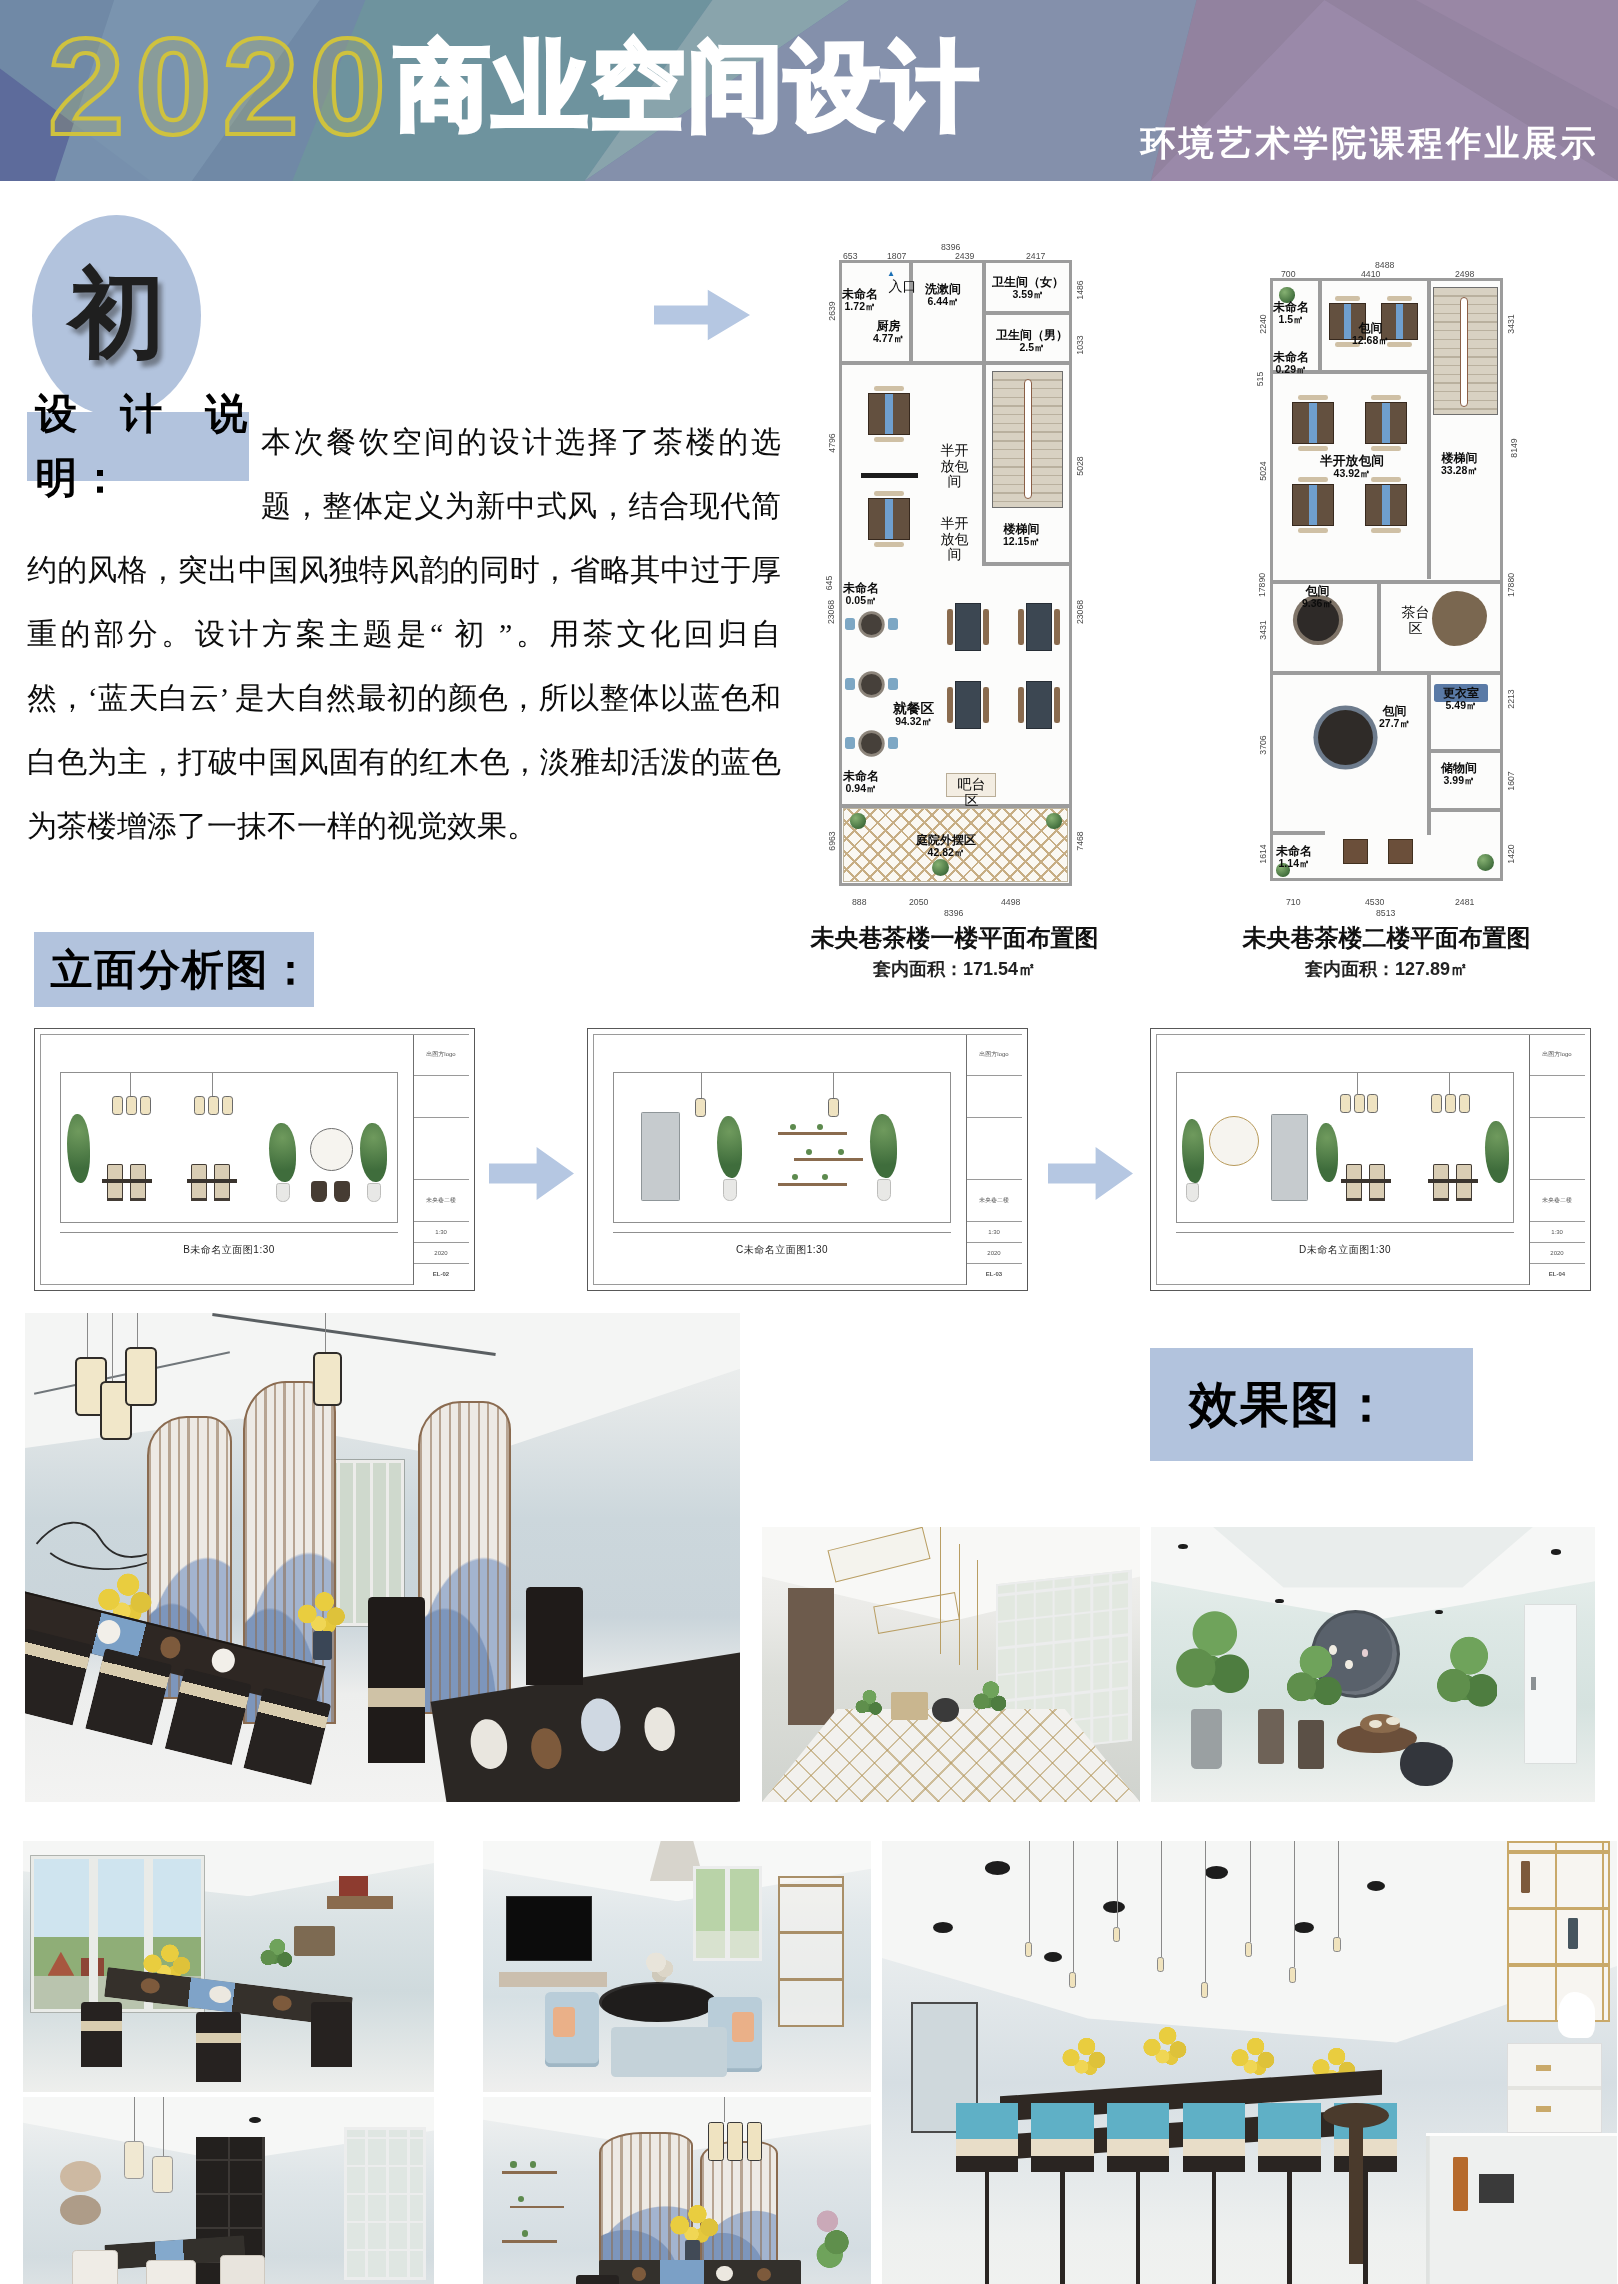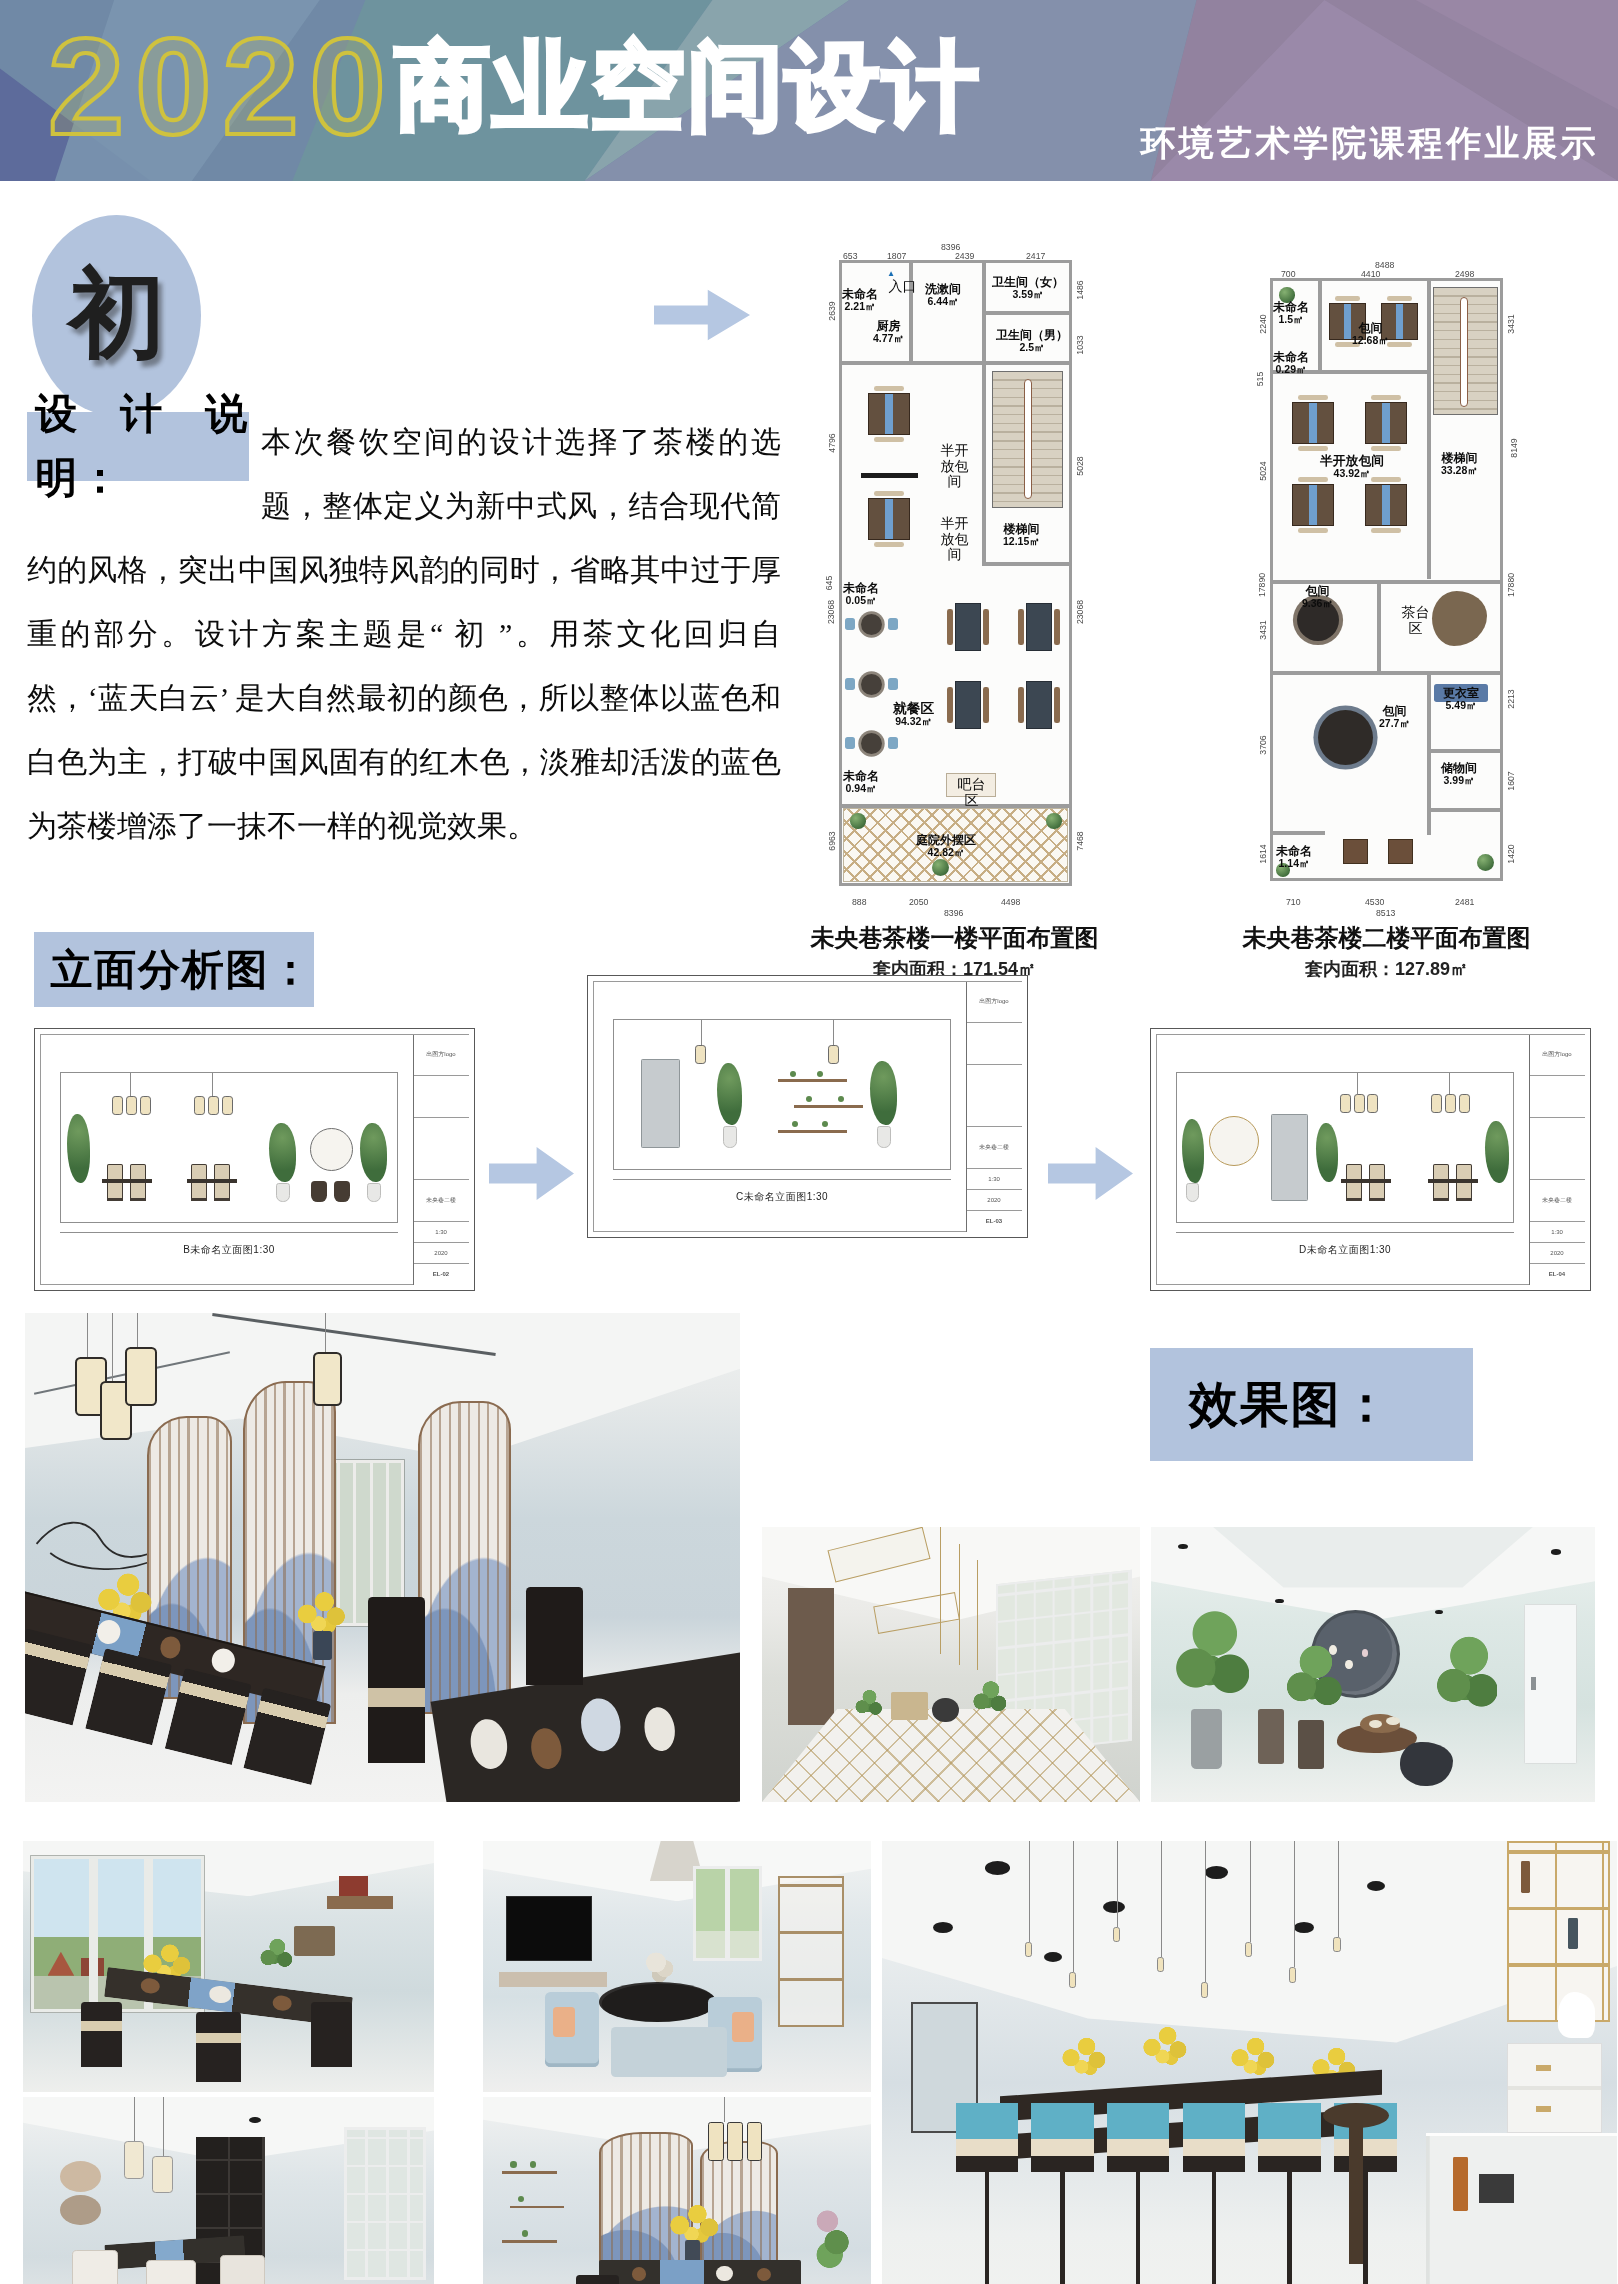--- a/index.html
+++ b/index.html
@@ -134,21 +134,21 @@
     <div class="r4" style="left:137px;top:361px"></div>
     <div class="r4" style="left:137px;top:439px"></div>
     <div class="r4" style="left:208px;top:361px"></div>
     <div class="r4" style="left:208px;top:439px"></div>
     <div class="abs" style="left:128px;top:531px;width:50px;height:24px;background:#f3ede2;border:0.9px solid #b9ad97"></div>
     <div class="lattice" style="left:25px;top:566px;width:225px;height:74px"></div>
     <div class="pl" style="left:32px;top:571px;width:15.5px;height:15.5px"></div>
     <div class="pl" style="left:114px;top:617px;width:17.4px;height:17.4px"></div>
     <div class="pl" style="left:228px;top:571px;width:15.5px;height:15.5px"></div>
 
-    <div class="rlb" style="left:24px;top:46px"><span>未命名</span><i>2.21㎡</i></div>
+    <div class="rlb" style="left:24px;top:46px"><span>未命名</span><i>1.72㎡</i></div>
     <div class="rlb" style="left:55px;top:78px"><span>厨房</span><i>4.77㎡</i></div>
     <div class="rlb" style="left:107px;top:41px"><span>洗漱间</span><i>6.44㎡</i></div>
     <div class="rlb" style="left:174px;top:34px"><span>卫生间（女）</span><i>3.59㎡</i></div>
     <div class="rlb" style="left:178px;top:87px"><span>卫生间（男）</span><i>2.5㎡</i></div>
     <div class="rlb sm" style="left:116px;top:201px"><span>半开放包间</span></div>
     <div class="rlb sm" style="left:116px;top:274px"><span>半开放包间</span></div>
     <div class="rlb" style="left:185px;top:281px"><span>楼梯间</span><i>12.15㎡</i></div>
     <div class="rlb" style="left:75px;top:459px;font-size:13.7px"><span>就餐区</span><i>94.32㎡</i></div>
     <div class="rlb" style="left:25px;top:340px"><span>未命名</span><i>0.05㎡</i></div>
     <div class="rlb" style="left:25px;top:528px"><span>未命名</span><i>0.94㎡</i></div>
@@ -261,21 +261,21 @@
       <div class="estool" style="left:250px;top:108px;width:15.5px;height:21px"></div>
       <div class="estool" style="left:273px;top:108px;width:15.5px;height:21px"></div>
       <div class="eplant" style="left:299px;top:50px;width:27px;height:59px"></div>
       <div class="evase" style="left:306px;top:110px;width:13.7px;height:19px"></div>
     </div>
     <div class="dimln"></div>
     <div class="pcap">B未命名立面图1:30</div>
   </div>
   <div class="arrow" style="left:489px;top:1144px;width:85px;height:59px"></div>
 
-  <div class="panel" style="left:587px;top:975px">
+  <div class="panel" style="left:587px;top:1028px">
     <div class="pinner"></div>
     <div class="tb">
       <div class="tbc" style="flex:2">出图方logo</div>
       <div class="tbc" style="flex:2"></div>
       <div class="tbc" style="flex:3"></div>
       <div class="tbc" style="flex:2">未央巷二楼</div>
       <div class="tbc" style="flex:1">1:30</div>
       <div class="tbc" style="flex:1">2020</div>
       <div class="tbc" style="flex:1;border-bottom:none;font-weight:700">EL-03</div>
     </div>

